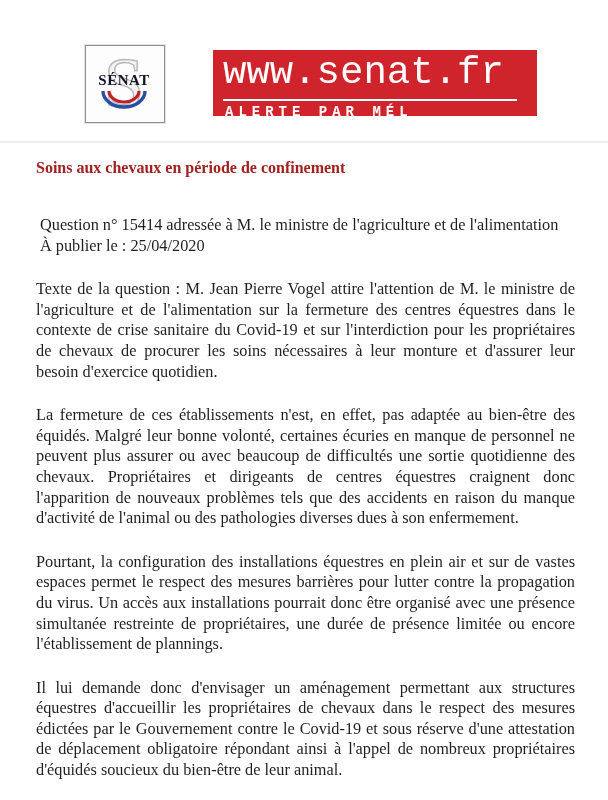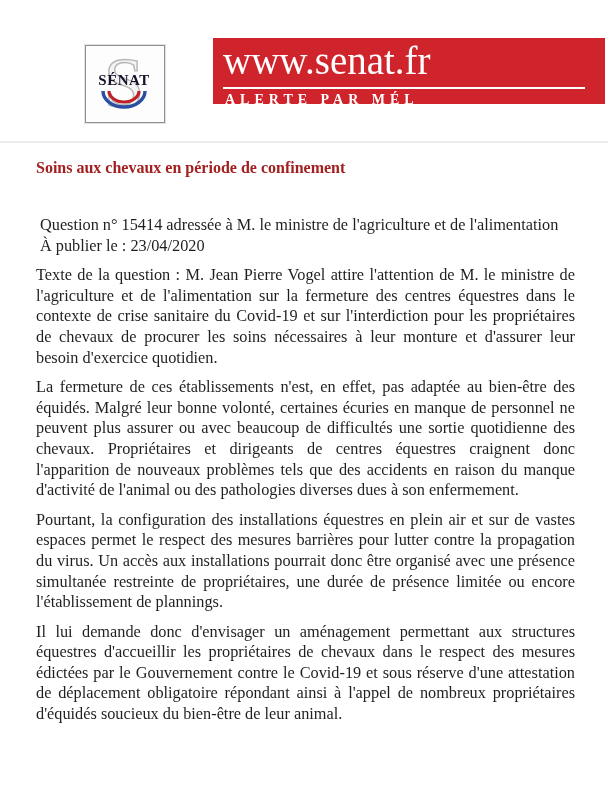--- a/index.html
+++ b/index.html
@@ -26,25 +26,25 @@
   .logo-box {
     position: absolute;
     left: 85px; top: 45px;
     width: 78px; height: 76px;
     background: #fdfdfd;
     border: 1px solid #8f8f8f;
     box-shadow: 0 0 0 1px #e3e3e3;
   }
   .banner {
     position: absolute;
-    left: 213px; top: 38px;
-    width: 392px; height: 66px;
+    left: 213px; top: 50px;
+    width: 324px; height: 66px;
     background: var(--banner_red, #d0242c);
     color: #ffffff;
-    font-family: Liberation Serif, serif;
+    font-family: Liberation Mono, monospace;
     cursor: pointer;
   }
   .banner-url {
     position: absolute;
     left: 10px; top: 0px;
     font-size: 39px;
     line-height: 46px;
     font-weight: normal;
     letter-spacing: 0px;
     white-space: nowrap;
@@ -83,21 +83,21 @@
     font-weight: bold;
     color: var(--title_red, #a32020);
   }
   .meta {
     margin: 38px 0 0 4px;
     font-size: 16.3px;
     line-height: 20.6px;
     text-align: justify;
   }
   .content p.body-par {
-    margin: 9px 0 0 0;
+    margin: 23px 0 0 0;
     font-size: 16.3px;
     line-height: 20.6px;
     text-align: justify;
   }
 </style>
 </head>
 <body>
 
 <div class="page">
 
@@ -122,21 +122,21 @@
     </div>
 
   </div>
 
   <div class="rule"></div>
 
   <div class="content">
 
     <p class="doc-title">Soins aux chevaux en période de confinement</p>
 
-    <p class="meta"><span>Question n° 15414 adressée à M. le ministre de l'agriculture et de l'alimentation</span><br><span>À publier le : 23/04/2020</span></p>
+    <p class="meta"><span>Question n° 15414 adressée à M. le ministre de l'agriculture et de l'alimentation</span><br><span>À publier le : 25/04/2020</span></p>
 
     <p class="body-par">Texte de la question : M. Jean Pierre Vogel attire l'attention de M. le ministre de l'agriculture et de l'alimentation sur la fermeture des centres équestres dans le contexte de crise sanitaire du Covid-19 et sur l'interdiction pour les propriétaires de chevaux de procurer les soins nécessaires à leur monture et d'assurer leur besoin d'exercice quotidien.</p>
     <p class="body-par">La fermeture de ces établissements n'est, en effet, pas adaptée au bien-être des équidés. Malgré leur bonne volonté, certaines écuries en manque de personnel ne peuvent plus assurer ou avec beaucoup de difficultés une sortie quotidienne des chevaux. Propriétaires et dirigeants de centres équestres craignent donc l'apparition de nouveaux problèmes tels que des accidents en raison du manque d'activité de l'animal ou des pathologies diverses dues à son enfermement.</p>
     <p class="body-par">Pourtant, la configuration des installations équestres en plein air et sur de vastes espaces permet le respect des mesures barrières pour lutter contre la propagation du virus. Un accès aux installations pourrait donc être organisé avec une présence simultanée restreinte de propriétaires, une durée de présence limitée ou encore l'établissement de plannings.</p>
     <p class="body-par">Il lui demande donc d'envisager un aménagement permettant aux structures équestres d'accueillir les propriétaires de chevaux dans le respect des mesures édictées par le Gouvernement contre le Covid-19 et sous réserve d'une attestation de déplacement obligatoire répondant ainsi à l'appel de nombreux propriétaires d'équidés soucieux du bien-être de leur animal.</p>
 
   </div>
 
 </div>
 

